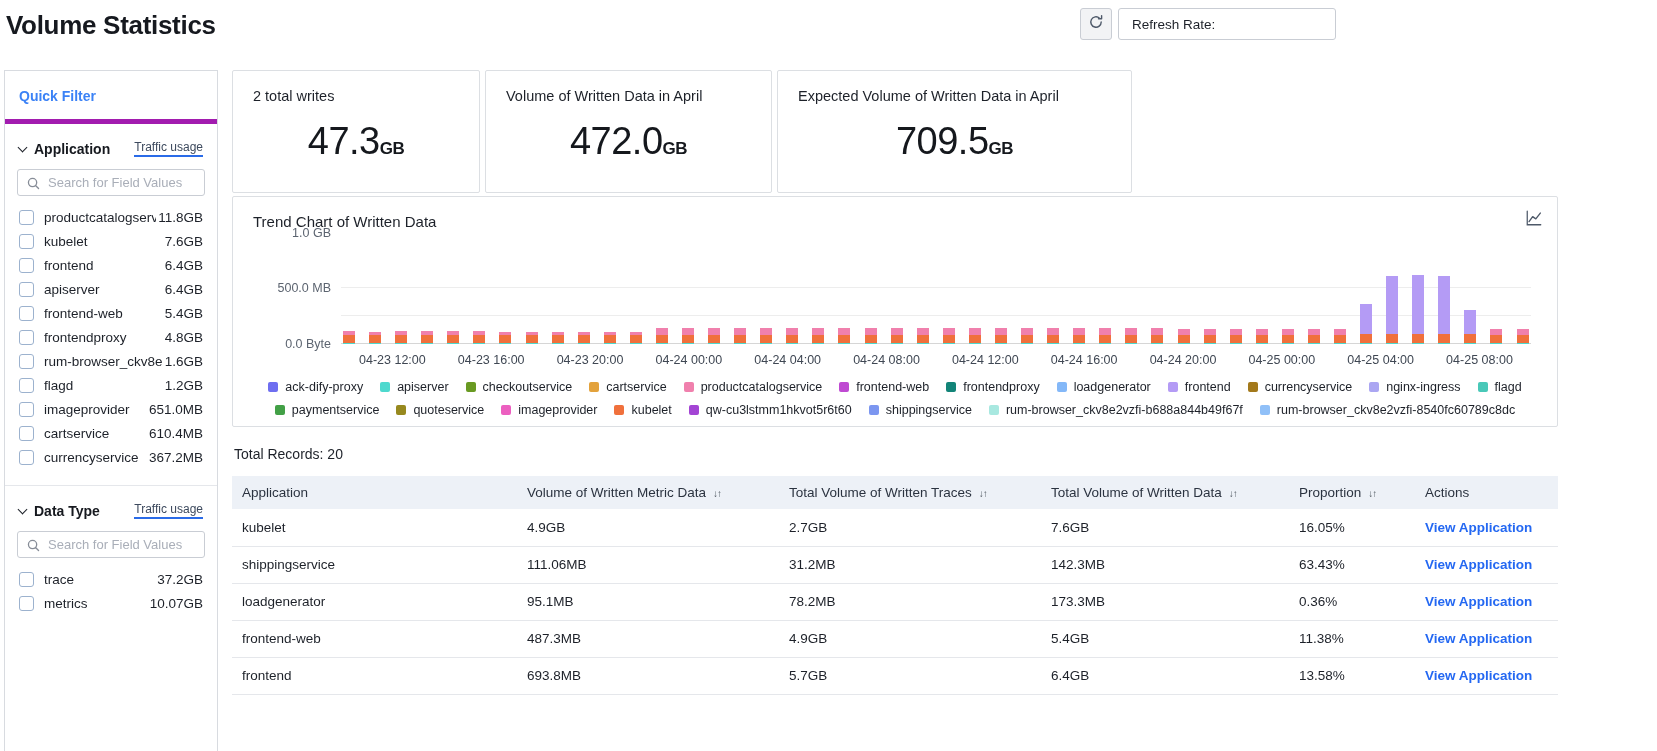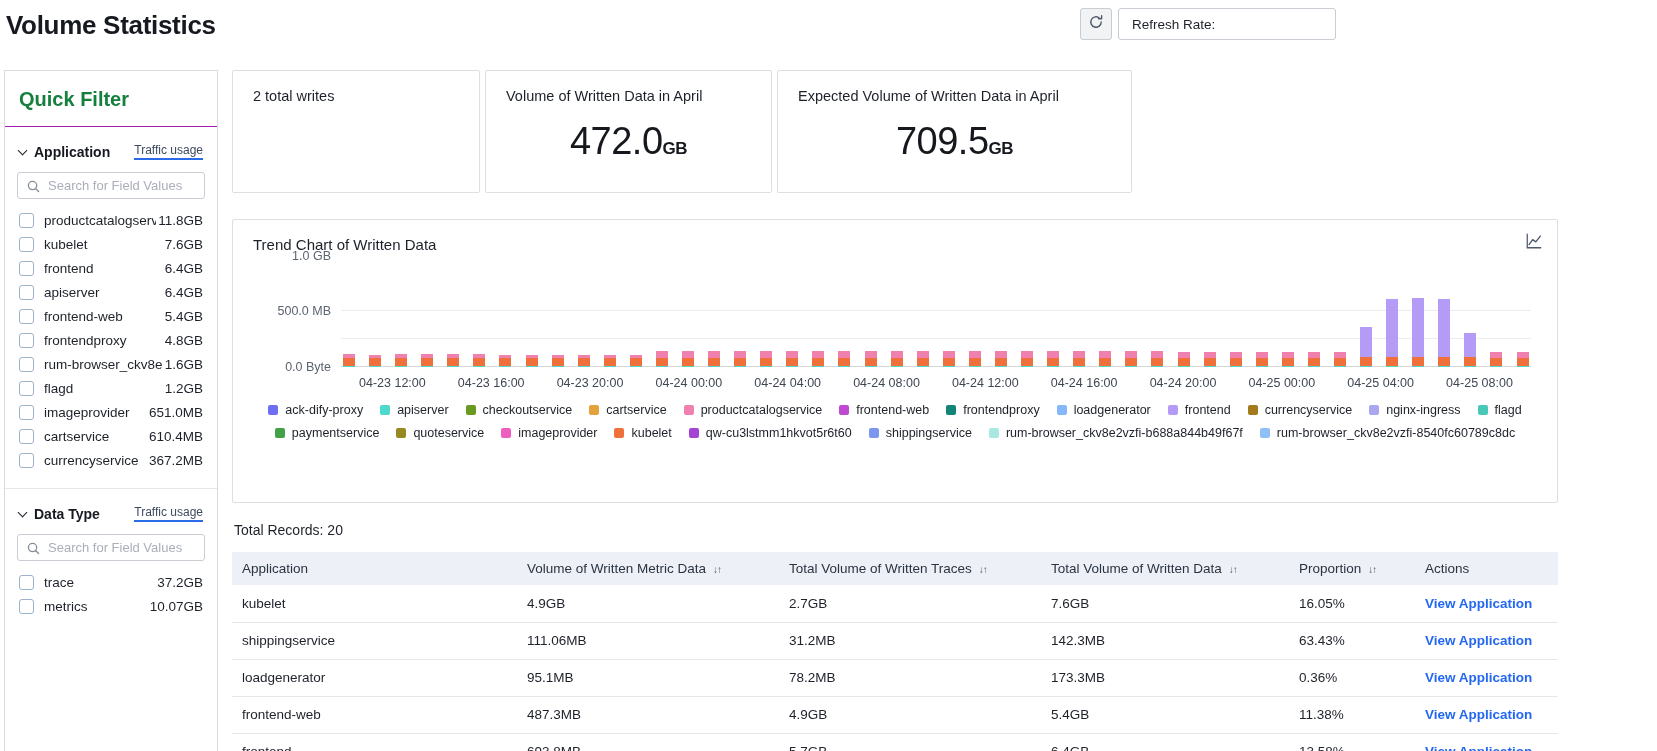--- a/index.html
+++ b/index.html
@@ -22,21 +22,21 @@
   .refresh-btn { margin-left:10px; width:32px; height:32px; border:1px solid #c9cdd4; border-radius:3px;
     background:#f2f3f5; display:flex; align-items:center; justify-content:center; cursor:pointer; }
   .refresh-rate { margin-left:6px; width:218px; height:32px; border:1px solid #c9cdd4; border-radius:3px;
     background:#fff; display:flex; align-items:center; padding:0 14px 0 13px; font-size:13.5px; cursor:pointer; }
 
   
   .layout { display:flex; align-items:flex-start; padding-left:4px; margin-top:12px; }
 
   
   .sidebar { width:214px; min-height:690px; border:1px solid #d8dbe0; background:#fff; flex:none; }
-  .qf-title { font-size:20px; font-weight:700; padding:17px 14px 15px; border-bottom:1px solid #a21caf; color:#15803d; }
+  .qf-title { font-size:14px; font-weight:700; padding:17px 14px 15px; border-bottom:5px solid #a21caf; color:#3b82f6; }
   .side-sec { padding:12px 12px 16px; }
   .side-sec + .side-sec { border-top:1px solid #e5e7eb; }
   .sec-head { display:flex; align-items:center; margin:4px 2px 12px; }
   .sec-chev { margin-top:-2px; border-color:#1d2129; }
   .sec-label { font-weight:700; font-size:14px; margin-left:8px; color:#16191f; }
   .sec-link { margin-left:auto; font-size:12px; color:#3d4a5e; text-decoration:none;
     border-bottom:2px solid #2a6be8; padding-bottom:1px; cursor:pointer; }
   .search-box { position:relative; height:27px; border:1px solid #c9cdd4; border-radius:3px;
     display:flex; align-items:center; margin-bottom:9px; background:#fff; }
   .search-box svg { position:absolute; left:8px; top:6px; }
@@ -55,21 +55,21 @@
   .stat-card { height:123px; border:1px solid #dcdfe3; border-radius:2px; background:#fff;
     padding:17px 20px; display:flex; flex-direction:column; margin-right:5px; }
   .stat-card:nth-child(1){ width:248px; } .stat-card:nth-child(2){ width:287px; }
   .stat-card:nth-child(3){ width:355px; } .stat-card:nth-child(4){ width:420px; margin-right:0; }
   .sc-title { font-size:14.5px; color:#1d2129; }
   .sc-value-wrap { flex:1; display:flex; align-items:center; justify-content:center; padding-top:4px; }
   .sc-value { font-size:38px; font-weight:500; color:#15181d; letter-spacing:-0.5px; }
   .sc-unit { font-size:17px; font-weight:600; color:#15181d; }
 
   
-  .chart-card { margin-top:26px; height:284px; border:1px solid #dcdfe3; border-radius:2px; background:#fff;
+  .chart-card { margin-top:3px; height:231px; border:1px solid #dcdfe3; border-radius:2px; background:#fff;
     padding:16px 20px; overflow:hidden; position:relative; }
   .chart-title { font-size:15px; color:#1d2129; }
   .chart-type-icon { position:absolute; right:14px; top:12px; cursor:pointer; }
   .chart-area { position:relative; height:78px; margin:36px 6px 0 88px; }
   .gridline { position:absolute; left:0; right:0; height:1px; background:#ededed; }
   .baseline { background:#d6d6d6; }
   .ylab { position:absolute; right:calc(100% + 10px); transform:translateY(-50%);
     font-size:12.5px; color:#5c6470; white-space:nowrap; }
   .bars { position:absolute; left:2px; right:2px; bottom:0; top:-30px; display:flex;
     align-items:flex-end; justify-content:space-between; }
@@ -208,20 +208,23 @@
             <span class="f-val">10.07GB</span>
           </div>
         </div>
       </div>
   </aside>
 
   <main class="main">
     <div class="cards-row" id="stat-cards">
         <div class="stat-card">
           <div class="sc-title">2 total writes</div>
+          <div class="sc-value-wrap">
+            <span class="sc-value">47.3<span class="sc-unit">GB</span></span>
+          </div>
         </div>
         <div class="stat-card">
           <div class="sc-title">Volume of Written Data in April</div>
           <div class="sc-value-wrap">
             <span class="sc-value">472.0<span class="sc-unit">GB</span></span>
           </div>
         </div>
         <div class="stat-card">
           <div class="sc-title">Expected Volume of Written Data in April</div>
           <div class="sc-value-wrap">

